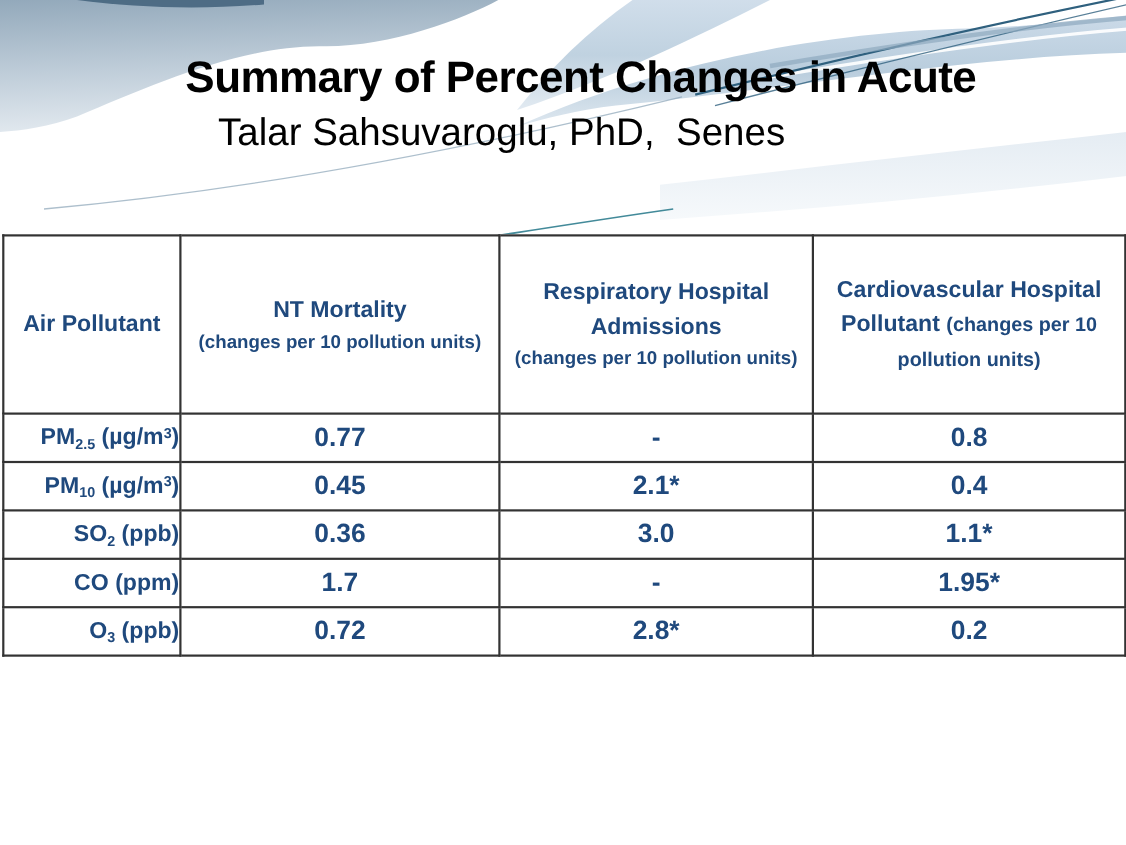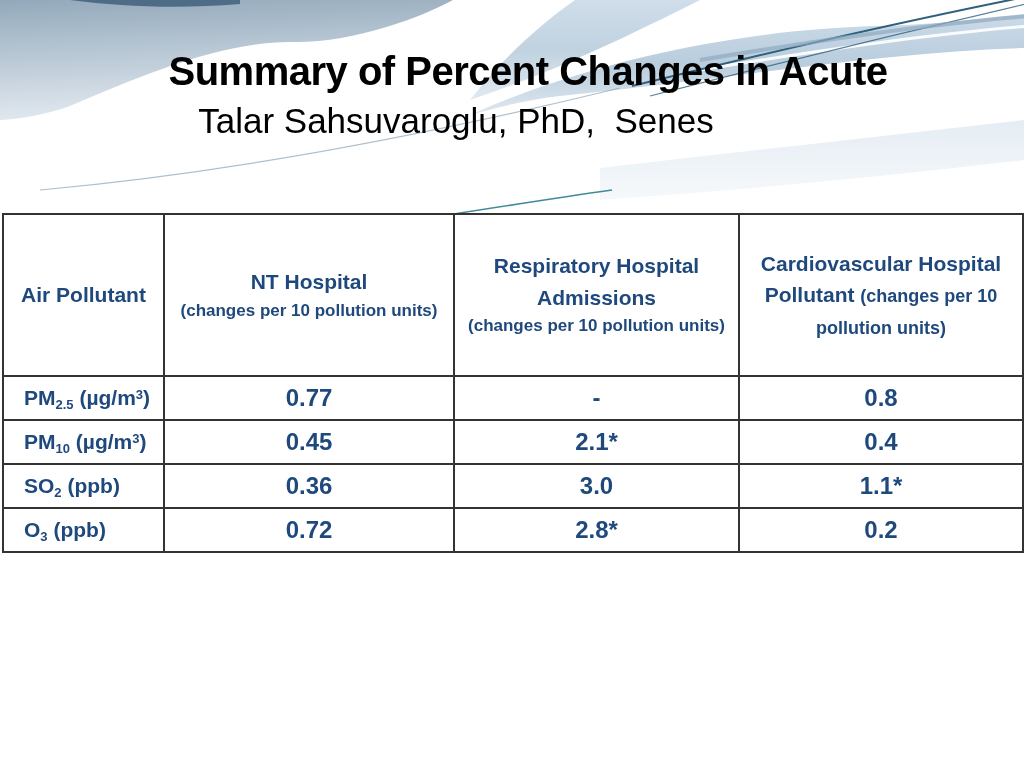--- a/index.html
+++ b/index.html
@@ -75,22 +75,22 @@
     text-align: center;
     font-size: 21px;
     line-height: 1.5;
     padding: 4px 8px;
   }
   .hdr-note { font-size: 17px; line-height: 1.55; display: block; }
   .hdr-note-inline { font-size: 18px; display: inline; }
 
   .pollutant-table tbody tr { height: 44px; }
   .pollutant-table tbody th {
-    text-align: left;
-    padding-left: 20px;
+    text-align: right;
+    padding-left: 0;
     font-size: 21px;
     white-space: nowrap;
     margin-top: 35px;
   }
   .pollutant-table tbody td {
     text-align: center;
     font-size: 24px;
   }
   .pollutant-table tbody th sub {
     font-size: 0.62em;
@@ -160,21 +160,21 @@
         <col class="c2">
         <col class="c3">
         <col class="c4">
     </colgroup>
     <thead>
       <tr>
         <th>
           <span>Air Pollutant</span>
         </th>
         <th>
-          <span>NT Hospital</span>
+          <span>NT Mortality</span>
           <span class="hdr-note">(changes per 10 pollution units)</span>
         </th>
         <th>
           <span>Respiratory Hospital Admissions</span>
           <span class="hdr-note">(changes per 10 pollution units)</span>
         </th>
         <th>
           <span>Cardiovascular Hospital Pollutant</span>
            <span class="hdr-note-inline">(changes per 10 pollution units)</span>
         </th>
@@ -193,20 +193,26 @@
           <td>2.1*</td>
           <td>0.4</td>
         </tr>
         <tr>
           <th><span>SO</span><sub>2</sub><span> (ppb)</span></th>
           <td>0.36</td>
           <td>3.0</td>
           <td>1.1*</td>
         </tr>
         <tr>
+          <th><span>CO (ppm)</span></th>
+          <td>1.7</td>
+          <td>-</td>
+          <td>1.95*</td>
+        </tr>
+        <tr>
           <th><span>O</span><sub>3</sub><span> (ppb)</span></th>
           <td>0.72</td>
           <td>2.8*</td>
           <td>0.2</td>
         </tr>
       </tbody>
   </table>
 
 </div>
 

